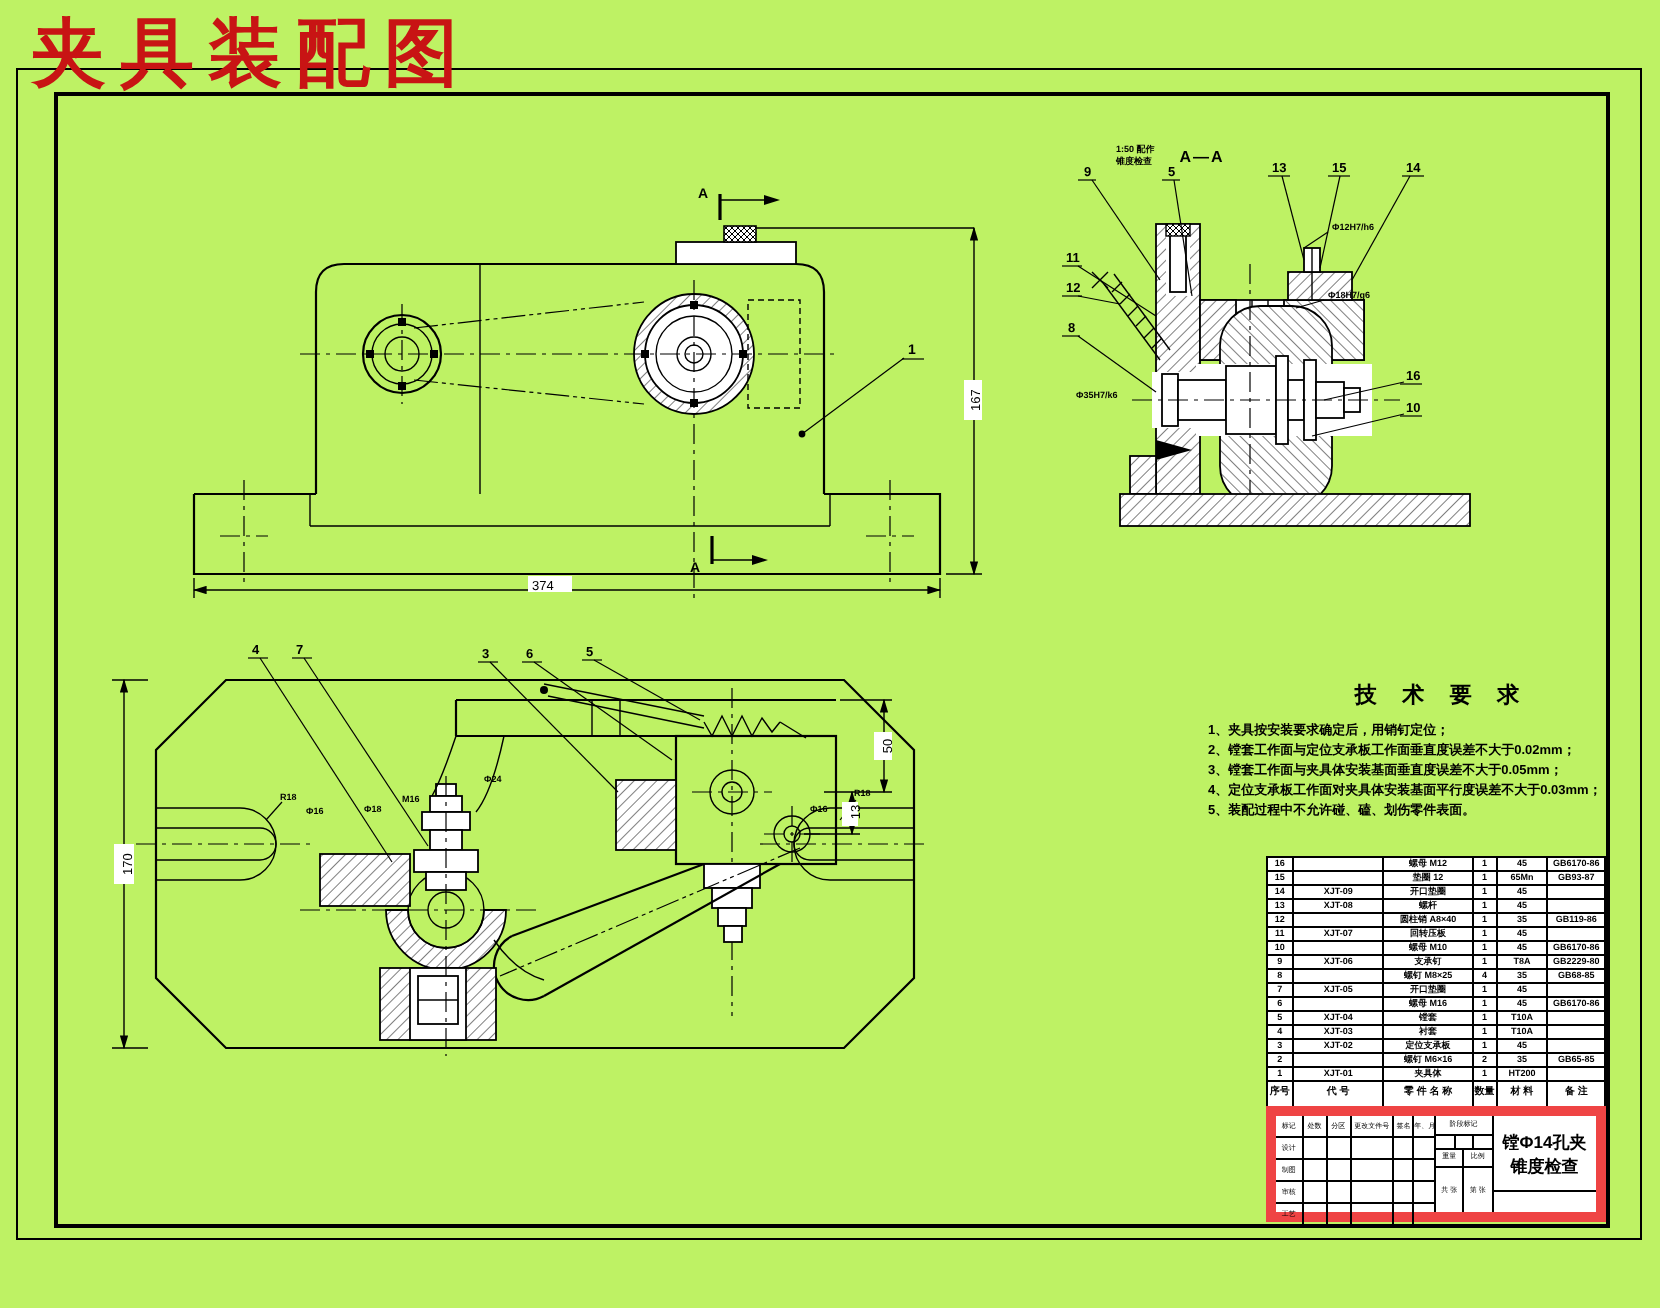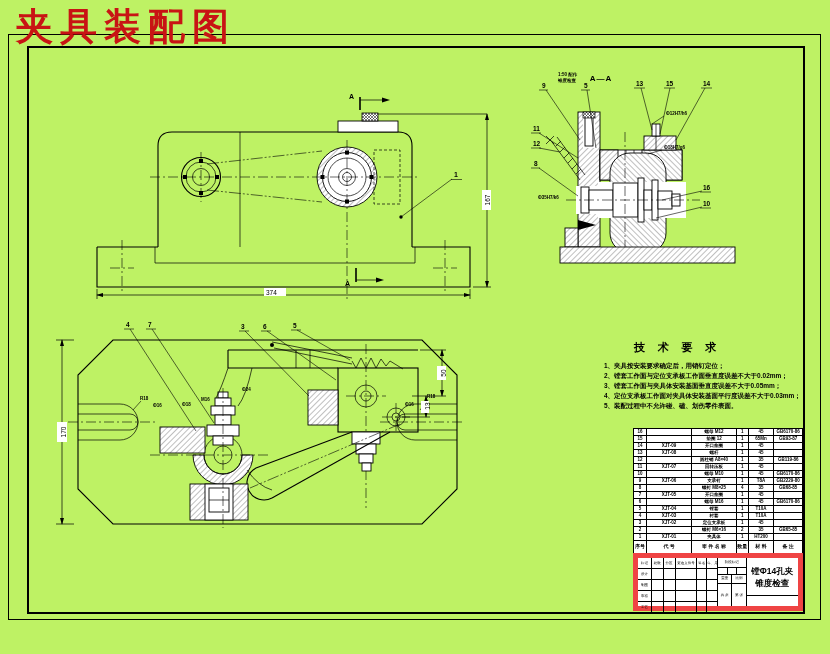--- a/index.html
+++ b/index.html
@@ -21,21 +21,21 @@
   svg .wb{fill:#fff;stroke:none;}
   svg text{fill:#000;font-family:"Liberation Sans",sans-serif;}
   svg .t8{font-size:8px;font-weight:bold;letter-spacing:1px;}
   svg .t7{font-size:7px;font-weight:bold;}
   svg .t65{font-size:6.5px;font-weight:bold;}
   svg .t6{font-size:6.5px;}
   svg .t45{font-size:4.5px;font-weight:bold;}
   
   .tech{position:absolute;left:598px;top:340px;width:210px;z-index:4;}
   .tech-title{font-size:11px;font-weight:bold;letter-spacing:5px;margin-left:36px;
-              font-family:"Liberation Serif","DejaVu Serif",serif;}
+              font-family:"Liberation Serif","DejaVu Serif",serif;text-align:center;}
   .tech-lines{margin-top:6px;margin-left:6px;}
   .tech-line{font-size:6.5px;font-weight:bold;line-height:10px;white-space:nowrap;overflow:hidden;}
   
   .bom{position:absolute;left:633px;top:428px;width:170px;z-index:4;background:#fff;
        border:1px solid #000;box-sizing:border-box;}
   .bom-row{display:flex;height:7px;border-bottom:1px solid #000;box-sizing:border-box;}
   .bc{box-sizing:border-box;border-right:1px solid #000;font-size:4.5px;line-height:6px;
       overflow:hidden;text-align:center;font-weight:bold;white-space:nowrap;}
   .w0{width:13px;}.w1{width:46px;}.w2{width:45px;}.w3{width:12px;}.w4{width:26px;}.w5{width:28px;border-right:none;}
   .bom-header{display:flex;height:12px;box-sizing:border-box;}

